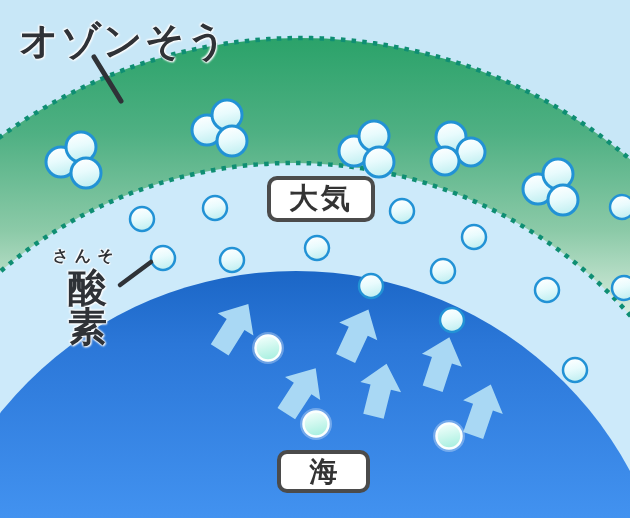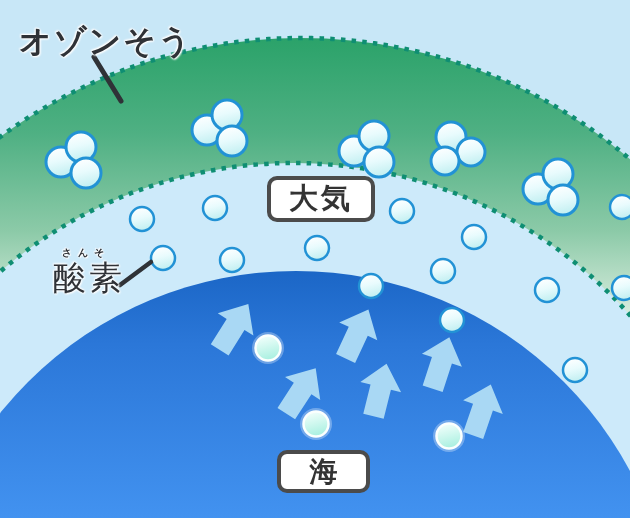--- a/index.html
+++ b/index.html
@@ -6,25 +6,25 @@
   .stage{
     position:relative;width:630px;height:518px;overflow:hidden;
     font-family:"DejaVu Sans","Liberation Sans",sans-serif;
   }
   .stage svg{position:absolute;left:0;top:0;display:block;}
   .lbl{
     position:absolute;color:var(--label-text,#2f3237);font-weight:bold;
     text-shadow:0 0 2px #fff,0 0 3px #fff,1px 1px 2px #fff,-1px -1px 2px #fff;
     white-space:nowrap;
   }
-  .lbl-ozone{left:19px;top:20px;font-size:32px;letter-spacing:2px;}
+  .lbl-ozone{left:19px;top:14px;font-size:39px;letter-spacing:2px;}
   .oxy-wrap{position:absolute;left:44px;top:246px;width:84px;text-align:center;}
-  .oxy-ruby{font-size:10px;font-weight:bold;letter-spacing:6px;color:var(--label-text,#2f3237);
+  .oxy-ruby{font-size:16px;font-weight:bold;letter-spacing:6px;color:var(--label-text,#2f3237);
     text-shadow:0 0 2px #fff,0 0 3px #fff,1px 1px 1px #fff,-1px -1px 1px #fff;display:block;margin-bottom:1px;}
-  .oxy-main{font-size:33px;font-weight:normal;letter-spacing:3px;color:var(--label-text,#2f3237);
+  .oxy-main{font-size:39px;font-weight:bold;letter-spacing:3px;color:var(--label-text,#2f3237);
     text-shadow:0 0 2px #fff,0 0 3px #fff,1px 1px 2px #fff,-1px -1px 2px #fff;display:block;line-height:1;margin-left:6px;}
   .tagbox{
     position:absolute;background:var(--label-box-bg,#fff);
     border:4px solid var(--label-box-border,#4b4b4b);border-radius:10px;
     display:flex;align-items:center;justify-content:center;
     color:#333;font-weight:bold;box-sizing:border-box;text-align:center;
   }
   .box-atm{left:267px;top:176px;width:108px;height:46px;font-size:29px;letter-spacing:3px;}
   .box-sea{left:277px;top:450px;width:93px;height:43px;font-size:28px;}
 </style>

